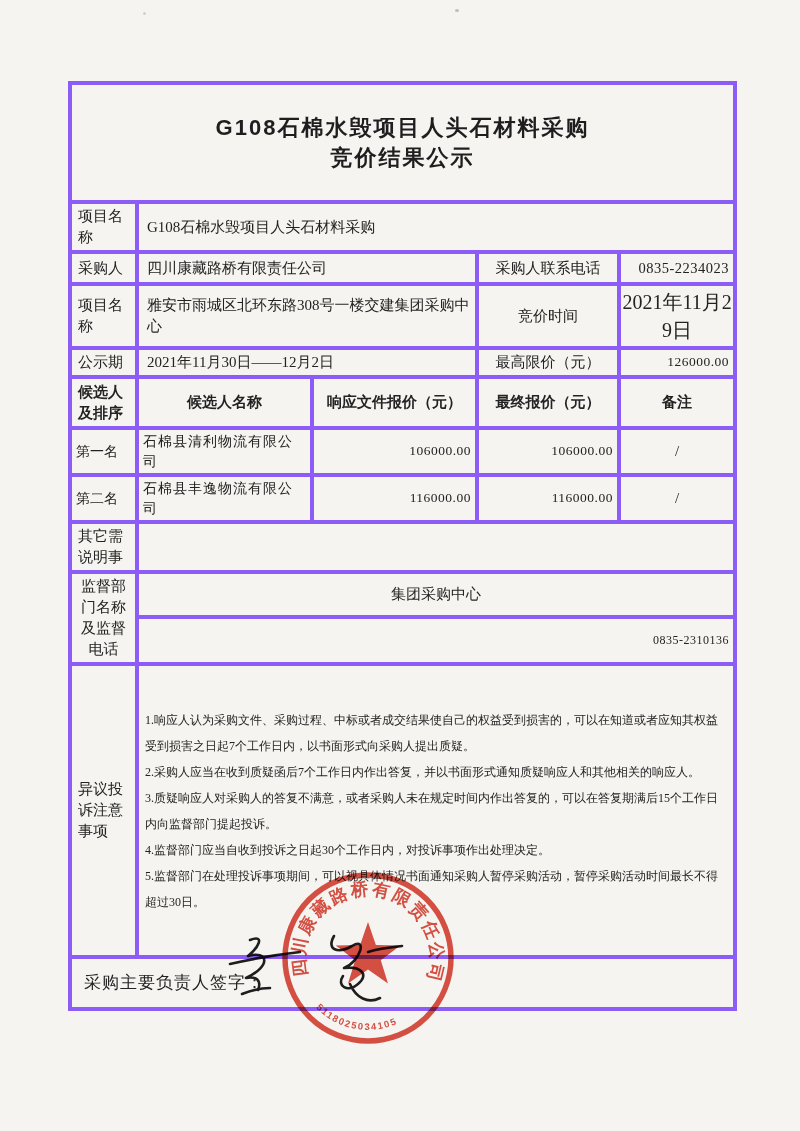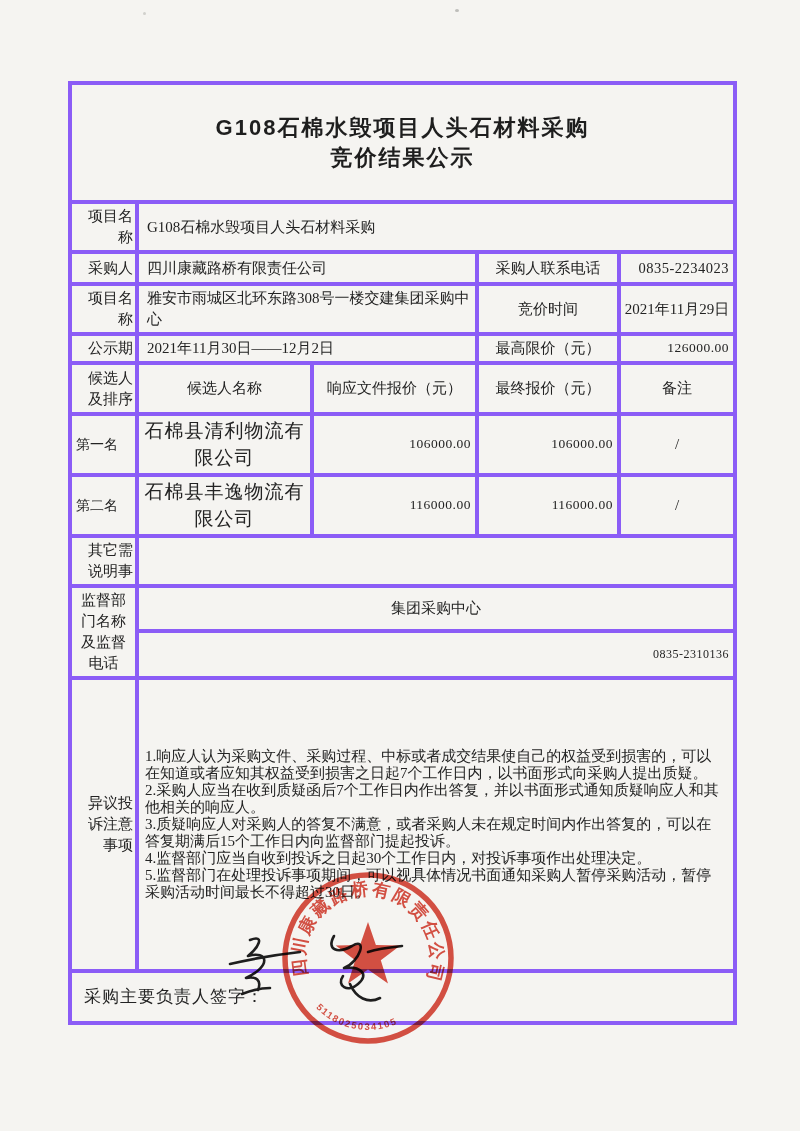--- a/index.html
+++ b/index.html
@@ -22,44 +22,44 @@
     font-size:15px;line-height:1.4;
     overflow:hidden;
     word-break:break-all;
   }
   
   tr.r-title{height:119px;}
   tr.r-proj{height:48px;}
   tr.r-buyer{height:32px;}
   tr.r-place{height:45px;}
   tr.r-period{height:22px;}
-  tr.r-chead{height:51px;}
+  tr.r-chead{height:51px;font-weight:bold;}
   tr.r-cand{height:47px;}
   tr.r-other{height:41px;}
   tr.r-sup1{height:40px;}
   tr.r-sup2{height:42px;}
   tr.r-notes{height:293px;}
   tr.r-sign{height:52px;}
 
   td.title-cell{
     text-align:center;vertical-align:middle;
     font-family:"Liberation Sans","DejaVu Sans",sans-serif;
     font-weight:bold;font-size:22px;line-height:30px;letter-spacing:2px;
     color:#1e1e1e;
   }
-  td.lbl{text-align:right;padding-left:6px;padding-right:2px;}
+  td.lbl{text-align:left;padding-left:6px;padding-right:2px;}
   td.lbl-c{text-align:center;padding-left:3px;padding-right:3px;}
   td.val-l{text-align:left;padding-left:8px;}
   td.c{text-align:center;}
   td.rank{font-size:14px;}
-  td.cname{text-align:center;font-size:19px;letter-spacing:1px;}
+  td.cname{text-align:left;font-size:14px;letter-spacing:1px;}
   td.num{text-align:right;font-size:13.5px;letter-spacing:.5px;}
   td.slash{text-align:center;font-size:15px;}
   td.notes-cell{padding:6px 8px 6px 6px;}
-  .note-line{font-size:15px;line-height:17px;text-align:left;}
+  .note-line{font-size:12px;line-height:26px;text-align:left;}
   td.sign-cell{position:relative;padding-left:12px;text-align:left;}
   .sign-label{font-size:17px;letter-spacing:1px;}
 
   
   .seal{
     position:absolute;left:276px;top:866px;width:184px;height:184px;
     mix-blend-mode:multiply;opacity:.88;pointer-events:none;
   }
   
   .handsign{
@@ -105,21 +105,21 @@
       <td class="lbl">采购人</td>
       <td class="val-l" colspan="2">四川康藏路桥有限责任公司</td>
       <td class="c">采购人联系电话</td>
       <td class="c num" style="font-size:14.5px">0835-2234023</td>
     </tr>
 
     <tr class="r-place">
       <td class="lbl">项目名称</td>
       <td class="val-l" colspan="2">雅安市雨城区北环东路308号一楼交建集团采购中心</td>
       <td class="c">竞价时间</td>
-      <td class="c" style="font-size:15px;padding:2px 1px">2021年11月29日</td>
+      <td class="c" style="font-size:20px;padding:2px 1px">2021年11月29日</td>
     </tr>
 
     <tr class="r-period">
       <td class="lbl">公示期</td>
       <td class="val-l" colspan="2">2021年11月30日——12月2日</td>
       <td class="c">最高限价（元）</td>
       <td class="num">126000.00</td>
     </tr>
 
     <tr class="r-chead">

